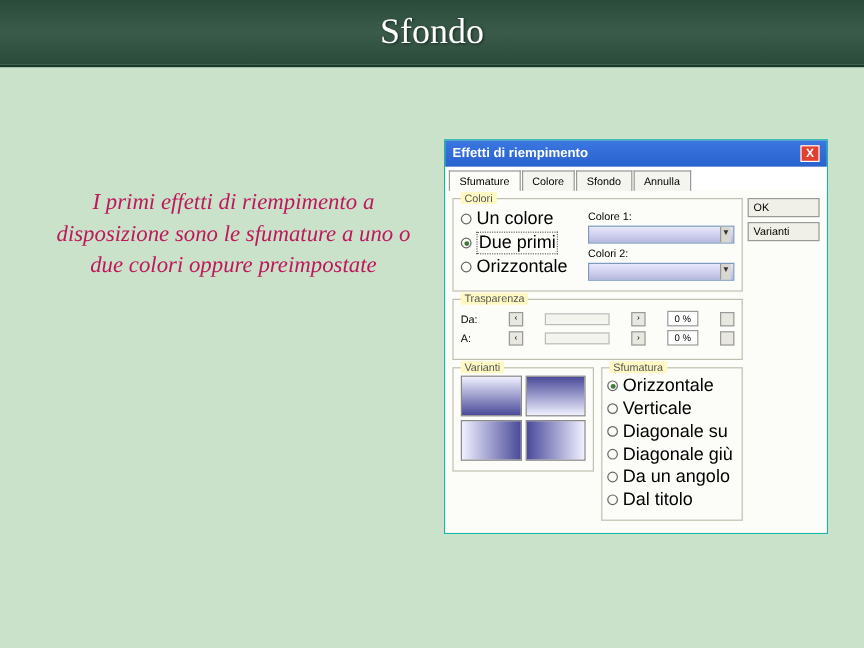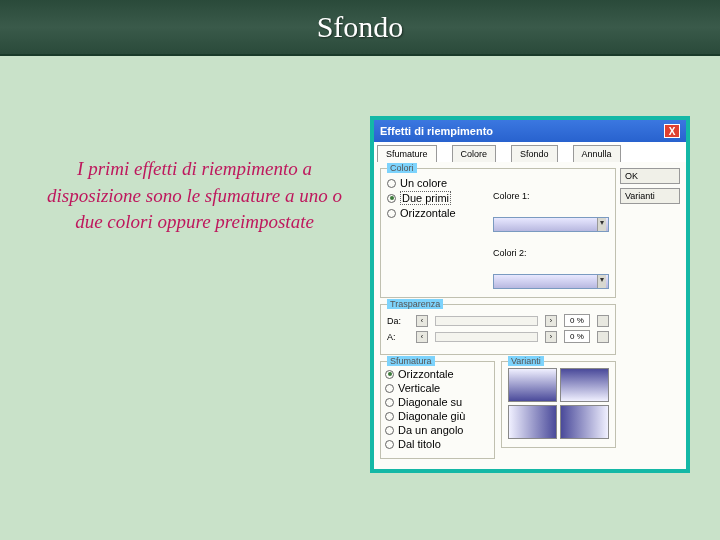--- a/index.html
+++ b/index.html
@@ -1,40 +1,40 @@
 <!DOCTYPE html>
 <html><head>
 <meta charset="utf-8">
 <style>
 *{box-sizing:border-box;margin:0;padding:0}
 body{width:720px;height:540px;background:#c9e2c9;font-family:Arial,sans-serif;overflow:hidden}
 .header{background:linear-gradient(to bottom,#2a4a3a 0%,#3a5a4a 50%,#2a4a3a 100%);height:56px;display:flex;align-items:center;justify-content:center;border-bottom:2px solid #1a3a2a}
 .title{color:#fff;font-size:30px;font-family:Georgia,serif;text-shadow:1px 1px 2px rgba(0,0,0,.5)}
 .content{display:flex;padding:60px 0 0 0}
 .desc{width:370px;padding:40px 20px 0 39px;font-family:Georgia,serif;font-style:italic;font-size:19px;line-height:1.4;color:#be185d;text-align:center}
-.dialog{width:320px;background:#ece9d8;border:4px solid #14b8a6;font-size:10px;font-family:Tahoma,sans-serif}
+.dialog{width:320px;background:#ece9d8;border:1px solid #14b8a6;font-size:10px;font-family:Tahoma,sans-serif}
 .titlebar{background:linear-gradient(to bottom,#3b77e0 0%,#2862ce 100%);color:#fff;padding:4px 6px;font-weight:bold;font-size:11px;display:flex;justify-content:space-between;align-items:center}
 .close{background:#e04030;color:#fff;width:16px;height:14px;display:flex;align-items:center;justify-content:center;font-weight:bold;font-size:10px;border:1px solid #fff}
-.tabs{display:flex;background:#fff;padding:3px 3px 0 3px;gap:15px}
+.tabs{display:flex;background:#fff;padding:3px 3px 0 3px;gap:1px}
 .tab{padding:3px 8px;background:#f5f5f0;border:1px solid #999;border-bottom:none;font-size:9px;cursor:pointer}
 .tab.active{background:#fcfcf8}
 .dbody{background:#fcfcf8;padding:6px;display:flex;gap:4px}
 .leftcol{flex:1}
 .rightcol{width:60px;display:flex;flex-direction:column;gap:4px}
 .btn{background:#f0f0e8;border:1px solid #999;padding:2px 4px;font-size:9px;text-align:left;cursor:pointer}
 .group{border:1px solid #c0c0b0;padding:6px 6px 8px 6px;margin-bottom:6px;position:relative}
-.grouplbl{position:absolute;top:-6px;left:6px;background:#7dd3fc;padding:0 3px;font-size:9px;color:#555}
-.row{display:flex;align-items:center;gap:4px;margin:2px 0;font-size:11px}
+.grouplbl{position:absolute;top:-6px;left:6px;background:#fef9c3;padding:0 3px;font-size:9px;color:#555}
+.row{display:flex;align-items:center;gap:4px;margin:2px 0;font-size:15px}
 .radio{width:9px;height:9px;border:1px solid #666;border-radius:50%;display:inline-flex;align-items:center;justify-content:center;flex-shrink:0}
 .radio.sel::after{content:'';width:4px;height:4px;background:#3b7a3b;border-radius:50%}
-.colorfield{display:flex;align-items:center;gap:4px;margin:16px 0}
+.colorfield{display:flex;align-items:center;gap:4px;margin:3px 0}
 .colorfield label{font-size:9px;width:44px}
 .dropdown{flex:1;height:15px;border:1px solid #7a9ac0;background:linear-gradient(to bottom,#e8e8ff,#b8b8e0);position:relative}
 .dropdown::after{content:'▾';position:absolute;right:2px;top:0;font-size:8px;color:#333;background:#d8d8d0;padding:0 2px;height:13px;border-left:1px solid #999}
-.sliderrow{display:flex;align-items:center;gap:7px;margin:3px 0;font-size:9px}
+.sliderrow{display:flex;align-items:center;gap:18px;margin:3px 0;font-size:9px}
 .sliderrow label{width:22px}
 .arrowbtn{width:12px;height:12px;border:1px solid #999;background:#e8e8e0;font-size:7px;text-align:center;line-height:10px}
 .slider{flex:1;height:10px;border:1px solid #bbb;background:#f4f4ee}
 .pct{width:26px;border:1px solid #999;background:#fff;font-size:8px;padding:1px;text-align:center}
 .spin{width:12px;height:12px;border:1px solid #999;background:#e8e8e0}
 .half{display:flex;gap:6px}
 .halfcol{flex:1}
 .subgroup{border:1px solid #c0c0b0;padding:4px 4px 6px 4px;position:relative;margin-bottom:4px}
 .variants{display:grid;grid-template-columns:1fr 1fr;gap:3px;padding:2px}
 .variant{height:34px;background:linear-gradient(to bottom,#f0f0ff,#4a4a9a);border:1px solid #888}
@@ -118,20 +118,31 @@
             <div class="slider"></div>
             <div class="arrowbtn">›</div>
             <div class="pct">0 %</div>
             <div class="spin"></div>
           </div>
         </div>
 
         <div class="half">
           <div class="halfcol">
             <div class="subgroup">
+              <div class="grouplbl">Varianti</div>
+              <div class="variants">
+                <div class="variant"></div>
+                <div class="variant v2"></div>
+                <div class="variant v3"></div>
+                <div class="variant v4"></div>
+              </div>
+            </div>
+          </div>
+          <div class="halfcol">
+            <div class="subgroup">
               <div class="grouplbl">Sfumatura</div>
               <div class="row">
                   <span class="radio sel"></span>
                   <span>Orizzontale</span>
                 </div>
               <div class="row">
                   <span class="radio"></span>
                   <span>Verticale</span>
                 </div>
               <div class="row">
@@ -145,31 +156,20 @@
               <div class="row">
                   <span class="radio"></span>
                   <span>Da un angolo</span>
                 </div>
               <div class="row">
                   <span class="radio"></span>
                   <span>Dal titolo</span>
                 </div>
             </div>
           </div>
-          <div class="halfcol">
-            <div class="subgroup">
-              <div class="grouplbl">Varianti</div>
-              <div class="variants">
-                <div class="variant"></div>
-                <div class="variant v2"></div>
-                <div class="variant v3"></div>
-                <div class="variant v4"></div>
-              </div>
-            </div>
-          </div>
         </div>
 
       </div>
       <div class="rightcol">
         <div class="btn">OK</div>
         <div class="btn">Varianti</div>
       </div>
     </div>
   </div>
 </div>

